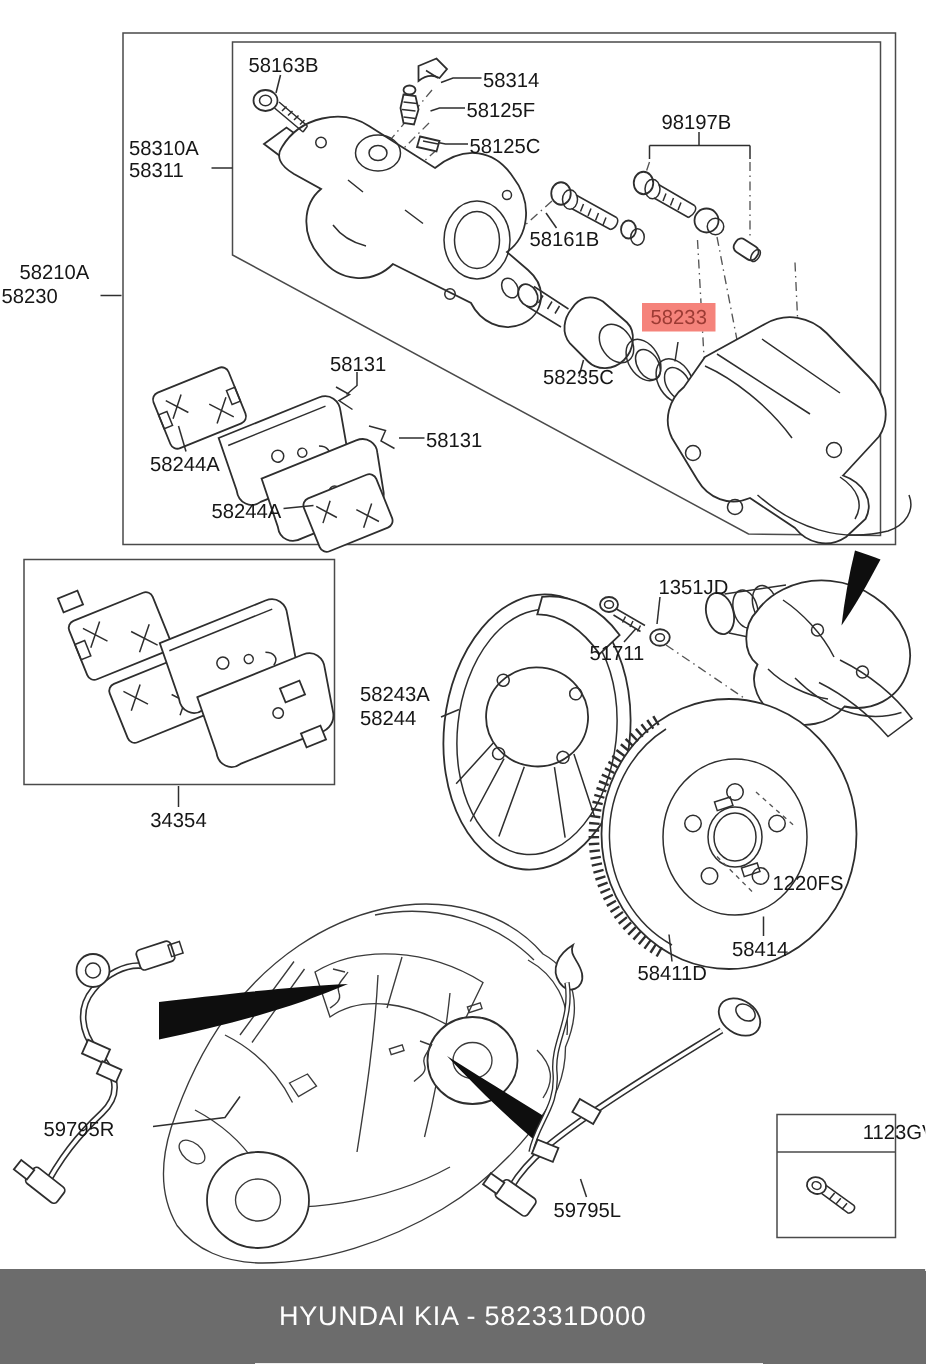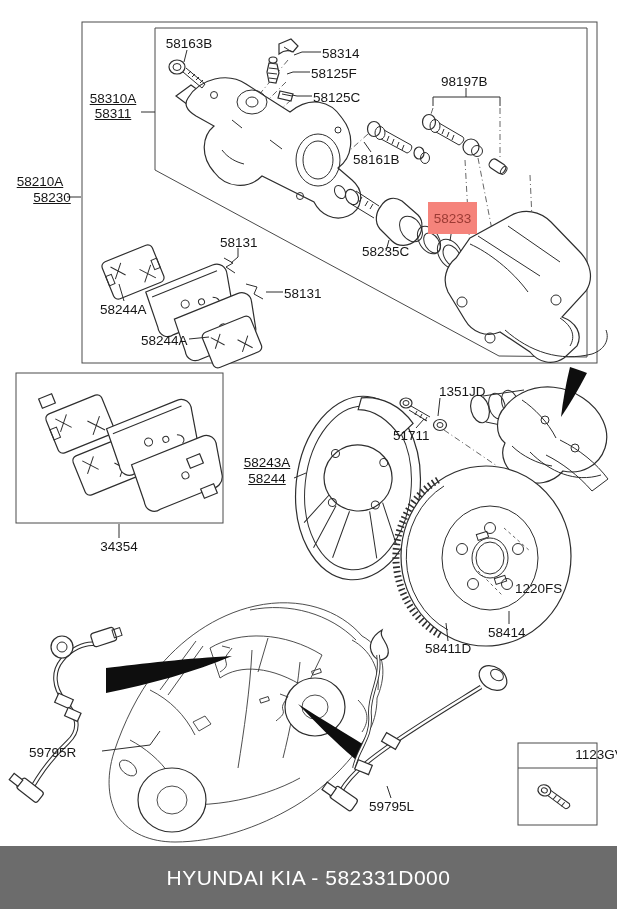--- a/index.html
+++ b/index.html
@@ -1,27 +1,27 @@
 <!DOCTYPE html>
 <html><head>
 <meta charset="utf-8">
 <style>
   html,body{margin:0;padding:0;background:#fff;}
   .stage{position:relative;width:617px;height:909px;background:#ffffff;overflow:hidden;
          font-family:"Liberation Sans",sans-serif;}
   .stage svg{position:absolute;left:0;top:0;}
   .lbl{position:absolute;font-size:13.5px;line-height:15px;color:#161616;white-space:nowrap;}
-  .lbl.r{text-align:center;text-decoration:underline;}
+  .lbl.r{text-align:left;}
   .lbl.c{text-align:center;}
-  .hl{position:absolute;left:428px;top:202px;width:49px;height:32px;
+  .hl{position:absolute;left:428px;top:202px;width:49px;height:19px;
       display:flex;align-items:center;justify-content:center;
       background:#f5837b;color:#9c3b34;font-size:13.5px;}
   .footer{position:absolute;left:0;top:846px;width:617px;height:63px;background:#6c6c6c;
           display:flex;align-items:center;justify-content:center;gap:30px;
-          color:#ffffff;font-size:21px;letter-spacing:.5px;}
+          color:#ffffff;font-size:18px;letter-spacing:.5px;}
   .ln{stroke:#2e2e2e;stroke-width:1;fill:none;}
   .ln2{stroke:#2e2e2e;stroke-width:1.2;fill:#ffffff;}
   .thin{stroke:#3a3a3a;stroke-width:.9;fill:none;}
   .box{stroke:#4a4a4a;stroke-width:1;fill:none;}
 </style>
 </head>
 <body>
 
 <div class="stage">
 
@@ -337,21 +337,21 @@
 
   <div class="lbl c" style="left:163px;top:36px;width:52px;">58163B</div>
   <div class="lbl" style="left:322px;top:46px;">58314</div>
   <div class="lbl" style="left:311px;top:66px;">58125F</div>
   <div class="lbl" style="left:313px;top:90px;">58125C</div>
   <div class="lbl r" style="left:86px;top:91px;width:54px;">58310A</div>
   <div class="lbl r" style="left:86px;top:106px;width:54px;">58311</div>
   <div class="lbl" style="left:441px;top:74px;">98197B</div>
   <div class="lbl" style="left:353px;top:152px;">58161B</div>
   <div class="lbl r" style="left:13px;top:174px;width:54px;">58210A</div>
-  <div class="lbl r" style="left:25px;top:190px;width:54px;">58230</div>
+  <div class="lbl r" style="left:1px;top:190px;width:54px;">58230</div>
   <div class="lbl" style="left:362px;top:244px;">58235C</div>
   <div class="hl">58233</div>
   <div class="lbl" style="left:220px;top:235px;">58131</div>
   <div class="lbl" style="left:284px;top:286px;">58131</div>
   <div class="lbl" style="left:100px;top:302px;">58244A</div>
   <div class="lbl" style="left:141px;top:333px;">58244A</div>
   <div class="lbl c" style="left:93px;top:539px;width:52px;">34354</div>
   <div class="lbl r" style="left:240px;top:455px;width:54px;">58243A</div>
   <div class="lbl r" style="left:240px;top:471px;width:54px;">58244</div>
   <div class="lbl" style="left:439px;top:384px;">1351JD</div>

